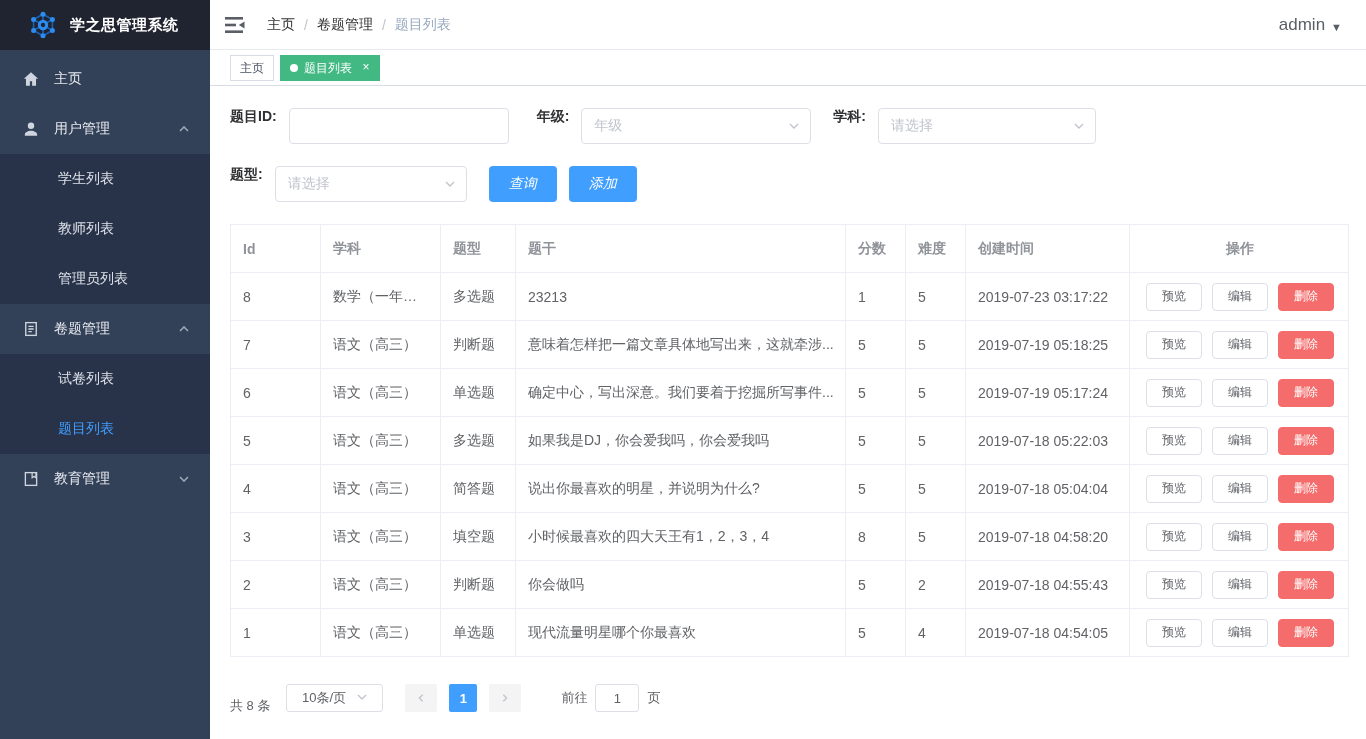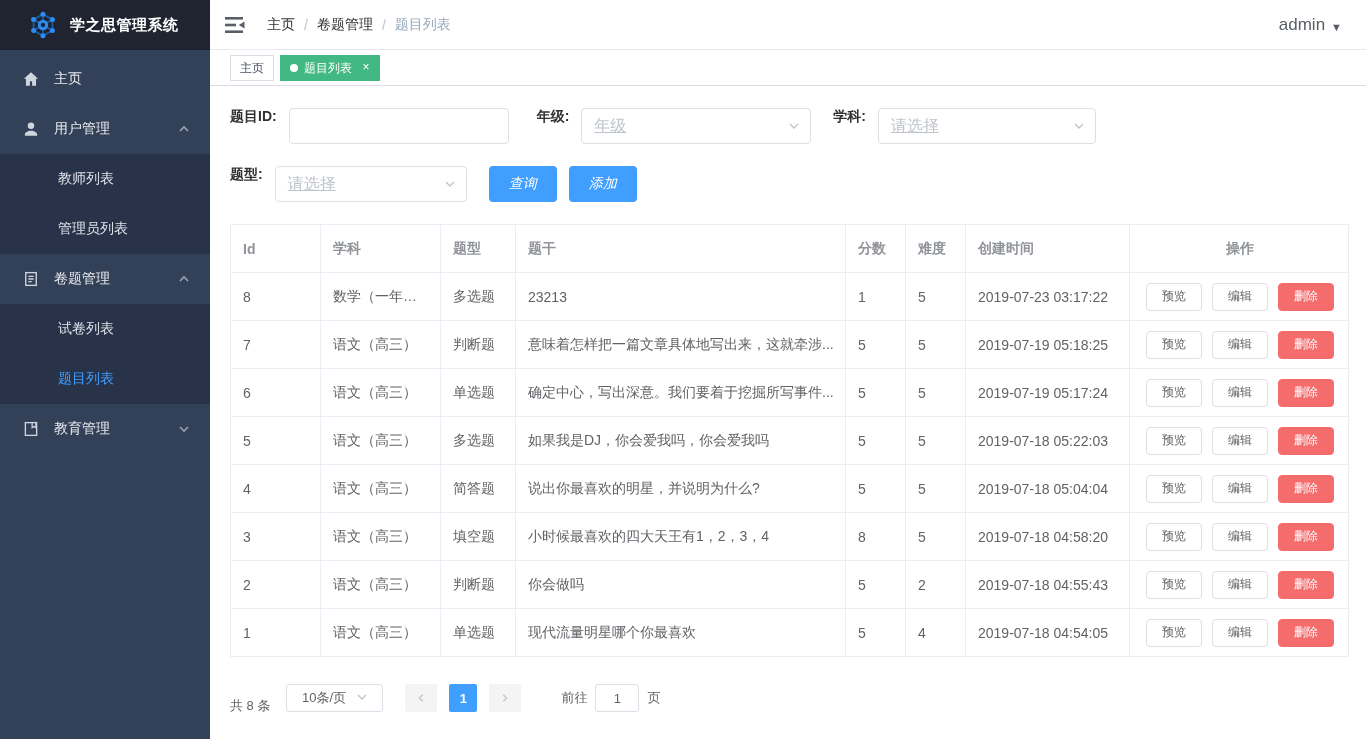--- a/index.html
+++ b/index.html
@@ -39,21 +39,21 @@
   .tag-dot { width:8px; height:8px; border-radius:50%; background:#fff; margin-right:6px; display:inline-block; }
   .tag-close { margin-left:7px; font-size:12px; width:14px; height:14px; line-height:13px; text-align:center; border-radius:50%; cursor:pointer; }
 
   .content { flex:1; padding:22px 19px 0 20px; overflow:hidden; }
 
   
   .filter-row { display:flex; align-items:flex-start; margin-bottom:22px; }
   .f-label { font-weight:bold; color:#303133; margin-right:12px; white-space:nowrap; }
   .text-input { width:220px; height:36px; border:1px solid #dcdfe6; border-radius:4px; padding:0 12px; font-size:14px; color:#606266; outline:none; }
   .sel { height:36px; border:1px solid #dcdfe6; border-radius:4px; display:flex; align-items:center; padding:0 10px 0 12px; cursor:pointer; background:#fff; }
-  .sel .ph { color:#c0c4cc; font-size:16px; flex:1;text-decoration:underline; }
+  .sel .ph { color:#c0c4cc; font-size:14px; flex:1; }
   .sel .sel-chev { color:#c0c4cc; display:inline-flex; }
   .sel-chev svg { width:12px; height:12px; }
   .gap28 { width:28px; } .gap22 { width:22px; }
   .btn { height:36px; border:none; border-radius:4px; background:#409eff; color:#fff; font-size:14px; padding:0 20px; cursor:pointer; font-family:inherit;font-style:italic; }
   .btn + .btn { margin-left:12px; }
 
   
   table { border-collapse:collapse; width:1118px; table-layout:fixed; font-size:14px; }
   th, td { border:1px solid #ebeef5; padding:0 10px 0 12px; height:48px; text-align:left; font-weight:normal; overflow:hidden; white-space:nowrap; text-overflow:ellipsis; }
   th { color:#909399; font-weight:bold; }
@@ -117,20 +117,21 @@
           </svg>
       </span>
       <span>用户管理</span>
       <span class="chev">
         <svg viewBox="0 0 12 12">
             <polyline points="2,8 6,4 10,8" fill="none" stroke="currentColor" stroke-width="1.6"></polyline>
           </svg>
       </span>
     </div>
     <div class="submenu">
+      <div class="sub-item">学生列表</div>
       <div class="sub-item">教师列表</div>
       <div class="sub-item">管理员列表</div>
     </div>
 
     <div class="menu-item">
       <span class="mi-icon">
         <svg viewBox="0 0 24 24">
             <rect x="5" y="3.5" width="14" height="17" fill="none" stroke="currentColor" stroke-width="1.8"></rect>
             <path d="M8.5 8.5h7M8.5 12h7M8.5 15.5h4.5" stroke="currentColor" stroke-width="1.8" fill="none"></path>
           </svg>

